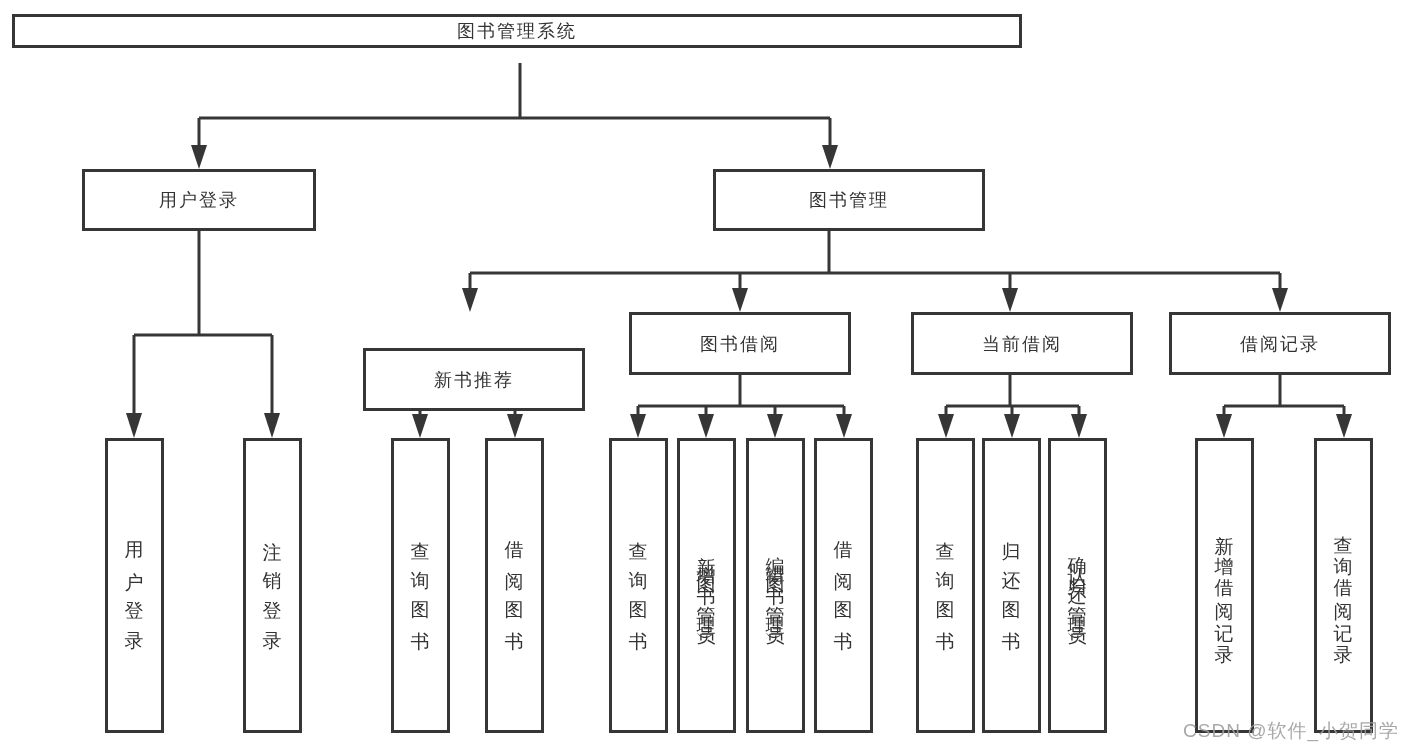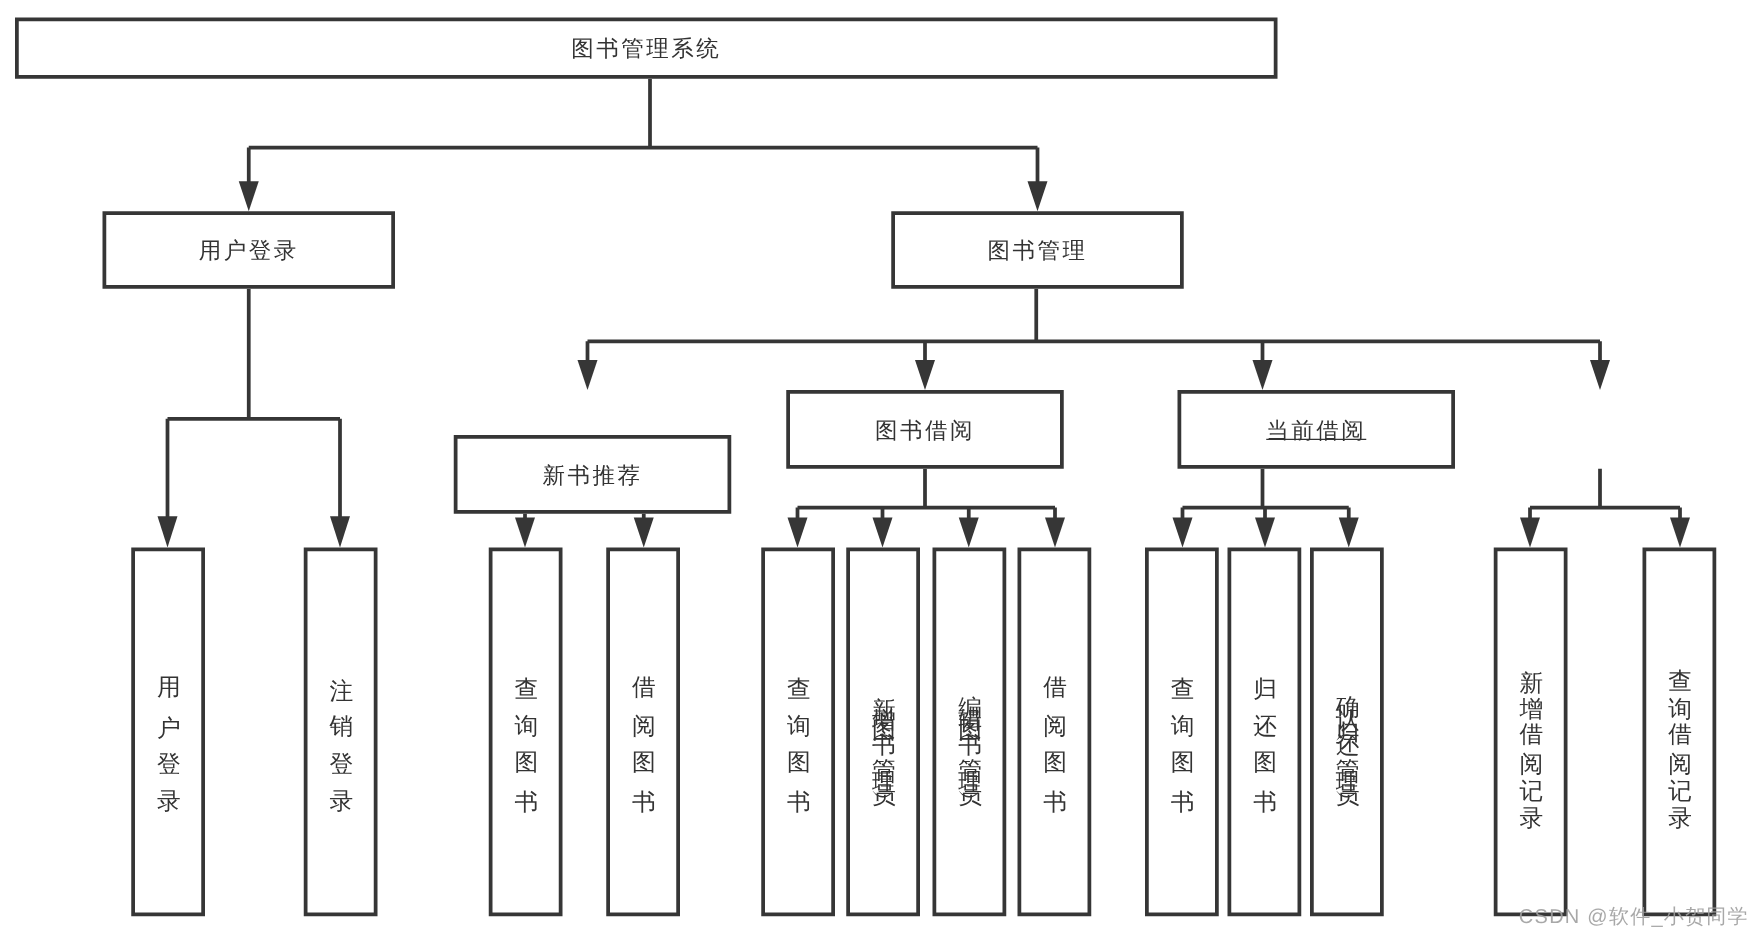--- a/index.html
+++ b/index.html
@@ -23,21 +23,21 @@
     writing-mode:vertical-rl;
     text-align:center;
     line-height:53px;
     font-size:19px;color:#333333;
   }
   .sp4{letter-spacing:30px;}
   .sp6{letter-spacing:22px;}
   .sp9{letter-spacing:10px;}
   .watermark{
     position:absolute;right:6px;bottom:3px;
-    font-size:16px;color:rgba(158,158,158,0.9);
+    font-size:19px;color:rgba(158,158,158,0.9);
     letter-spacing:1px;white-space:nowrap;
   }
 </style>
 </head>
 <body>
 
 <div id="canvas">
 
   <svg id="connectors" viewBox="0 0 1405 747" xmlns="http://www.w3.org/2000/svg">
     <g stroke="#363636" stroke-width="3" fill="none">
@@ -101,39 +101,42 @@
       <polygon points="767,414 783,414 775,438"></polygon>
       <polygon points="836,414 852,414 844,438"></polygon>
       <polygon points="938,414 954,414 946,438"></polygon>
       <polygon points="1004,414 1020,414 1012,438"></polygon>
       <polygon points="1071,414 1087,414 1079,438"></polygon>
       <polygon points="1216,414 1232,414 1224,438"></polygon>
       <polygon points="1336,414 1352,414 1344,438"></polygon>
     </g>
   </svg>
 
-  <div class="hbox" style="left:12px;top:14px;width:1010px;height:49px;">
+  <div class="hbox" style="left:12px;top:14px;width:1010px;height:34px;">
     <span>图书管理系统</span>
   </div>
 
   <div class="hbox" style="left:82px;top:169px;width:234px;height:62px;">
     <span>用户登录</span>
   </div>
-  <div class="hbox" style="left:713px;top:169px;width:234px;height:62px;">
+  <div class="hbox" style="left:713px;top:169px;width:272px;height:62px;">
     <span>图书管理</span>
   </div>
 
   <div class="hbox" style="left:363px;top:312px;width:222px;height:63px;margin-top:36px;">
     <span>新书推荐</span>
   </div>
   <div class="hbox" style="left:629px;top:312px;width:222px;height:63px;text-align:center;">
     <span>图书借阅</span>
   </div>
-  <div class="hbox" style="left:942px;top:312px;width:222px;height:63px;text-decoration:underline;">
+  <div class="hbox" style="left:911px;top:312px;width:222px;height:63px;">
     <span>当前借阅</span>
+  </div>
+  <div class="hbox" style="left:1169px;top:312px;width:222px;height:63px;">
+    <span>借阅记录</span>
   </div>
 
   <div class="vbox sp4" style="left:105px;">用户登录</div>
   <div class="vbox sp4" style="left:243px;">注销登录</div>
 
   <div class="vbox sp4" style="left:391px;">查询图书</div>
   <div class="vbox sp4" style="left:485px;">借阅图书</div>
 
   <div class="vbox sp4" style="left:609px;">查询图书</div>
   <div class="vbox sp9" style="left:677px;">新增图书（管理员）</div>

